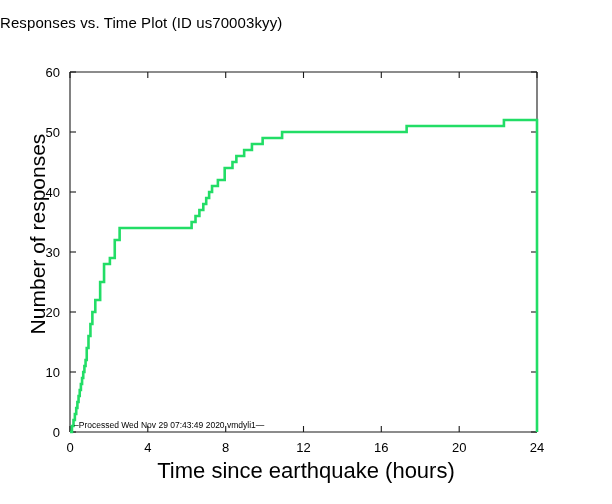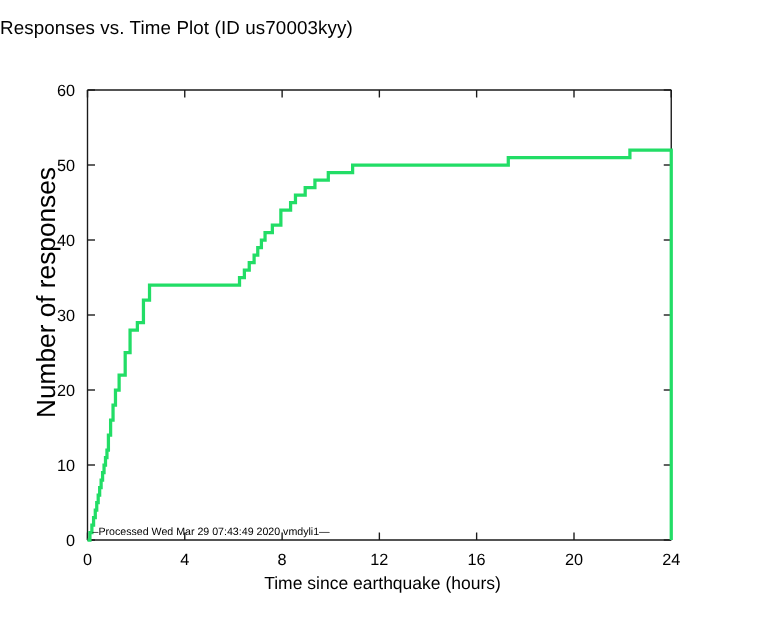--- a/index.html
+++ b/index.html
@@ -13,21 +13,21 @@
     position:absolute;left:0;top:14px;width:612px;text-align:left;
     font-size:15px;font-weight:400;color:#000;letter-spacing:0.1px;
   }
   #ylabel{
     position:absolute;left:-112px;top:222px;width:300px;text-align:center;
     transform:rotate(-90deg);transform-origin:center center;
     font-size:21px;color:#000;white-space:nowrap;
   }
   #xlabel{
     position:absolute;left:0;top:458px;width:612px;text-align:center;
-    font-size:14px;color:#000;
+    font-size:22px;color:#000;
   }
   svg{position:absolute;left:0;top:0;}
   .axis-line{stroke:#1a1a1a;stroke-width:1.1;fill:none;}
   .tick{stroke:#1a1a1a;stroke-width:1.1;}
   .ticklabel{font-family:"Liberation Sans",sans-serif;font-size:13px;fill:#000;}
   .stepcurve{fill:none;stroke:#22dd66;stroke-width:2.6;stroke-linejoin:miter;stroke-linecap:butt;}
   #credit{
     position:absolute;left:74px;top:420px;
     font-size:8.5px;color:#000;white-space:nowrap;
     font-family:"Liberation Sans", sans-serif;
@@ -104,15 +104,15 @@
       <text class="ticklabel" x="225.7" y="452" text-anchor="middle">8</text>
       <text class="ticklabel" x="303.5" y="452" text-anchor="middle">12</text>
       <text class="ticklabel" x="381.3" y="452" text-anchor="middle">16</text>
       <text class="ticklabel" x="459.2" y="452" text-anchor="middle">20</text>
       <text class="ticklabel" x="537" y="452" text-anchor="middle">24</text>
     </g>
 
     <path id="step-curve" class="stepcurve" d="M 70 432 L 71.94583333333334 432 L 71.94583333333334 426 L 73.5025 426 L 73.5025 420 L 74.86458333333333 420 L 74.86458333333333 414 L 76.22666666666667 414 L 76.22666666666667 408 L 77.39416666666666 408 L 77.39416666666666 402 L 78.56166666666667 402 L 78.56166666666667 396 L 79.72916666666667 396 L 79.72916666666667 390 L 80.89666666666666 390 L 80.89666666666666 384 L 82.06416666666667 384 L 82.06416666666667 378 L 83.23166666666667 378 L 83.23166666666667 372 L 84.39916666666667 372 L 84.39916666666667 366 L 85.56666666666666 366 L 85.56666666666666 360 L 86.73416666666667 360 L 86.73416666666667 348 L 88.48541666666667 348 L 88.48541666666667 336 L 90.43125 336 L 90.43125 324 L 92.37708333333333 324 L 92.37708333333333 312 L 95.29583333333333 312 L 95.29583333333333 300 L 100.16041666666666 300 L 100.16041666666666 282 L 104.05208333333334 282 L 104.05208333333334 264 L 109.88958333333332 264 L 109.88958333333332 258 L 114.75416666666666 258 L 114.75416666666666 240 L 119.61875 240 L 119.61875 228 L 186.75 228 L 186.75 228 L 191.61458333333334 228 L 191.61458333333334 222 L 195.50625 222 L 195.50625 216 L 199.39791666666667 216 L 199.39791666666667 210 L 203.28958333333333 210 L 203.28958333333333 204 L 206.20833333333334 204 L 206.20833333333334 198 L 209.12708333333333 198 L 209.12708333333333 192 L 212.04583333333332 192 L 212.04583333333332 186 L 214.96458333333334 186 L 214.96458333333334 186 L 217.88333333333333 186 L 217.88333333333333 180.00000000000003 L 220.80208333333334 180.00000000000003 L 220.80208333333334 180.00000000000003 L 224.69375 180.00000000000003 L 224.69375 168 L 232.47708333333333 168 L 232.47708333333333 162 L 236.36875 162 L 236.36875 156 L 240.26041666666666 156 L 240.26041666666666 156 L 244.1520833333333 156 L 244.1520833333333 150 L 251.93541666666667 150 L 251.93541666666667 144 L 255.82708333333335 144 L 255.82708333333335 144 L 262.63750000000005 144 L 262.63750000000005 138 L 268.475 138 L 268.475 138 L 274.3125 138 L 274.3125 138 L 282.0958333333333 138 L 282.0958333333333 132 L 289.8791666666667 132 L 289.8791666666667 132 L 297.6625 132 L 297.6625 132 L 406.62916666666666 132 L 406.62916666666666 126 L 503.92083333333335 126 L 503.92083333333335 120 L 537 120 L 537 120 L 537 432" stroke="#22dd66" stroke-width="2.6"></path>
   </svg>
 
-  <div id="credit">–Processed Wed Mar 29 07:43:49 2020 vmdyli1—</div>
+  <div id="credit">–Processed Wed Nov 29 07:43:49 2020 vmdyli1—</div>
 
 </div>
 
 </body></html>

